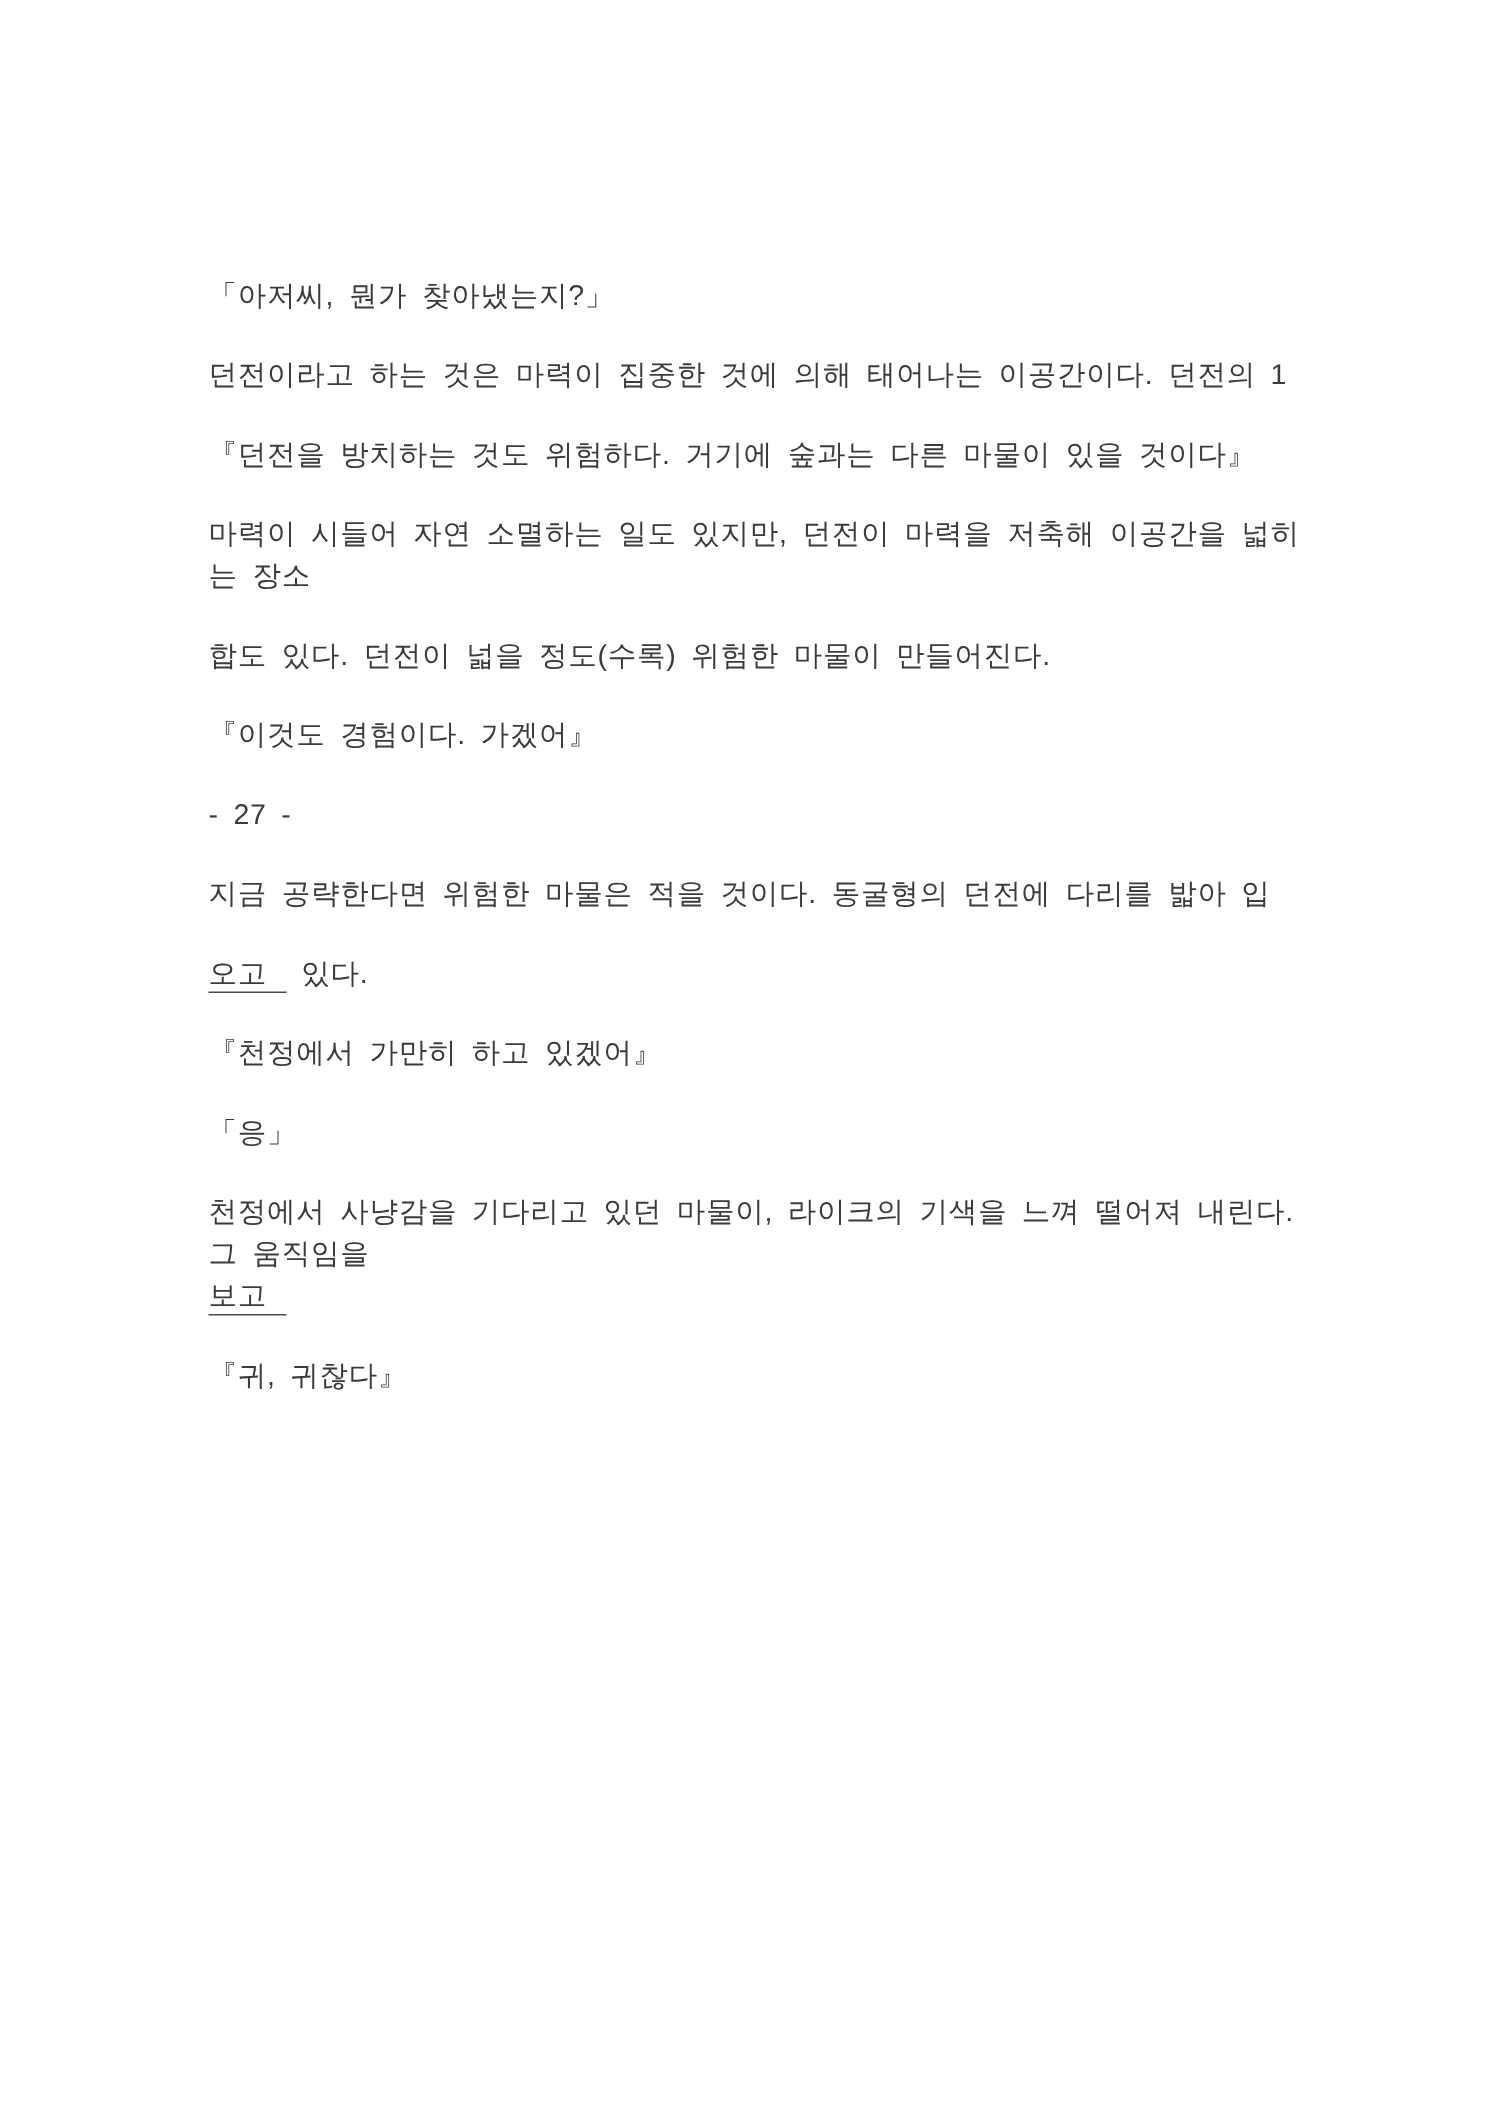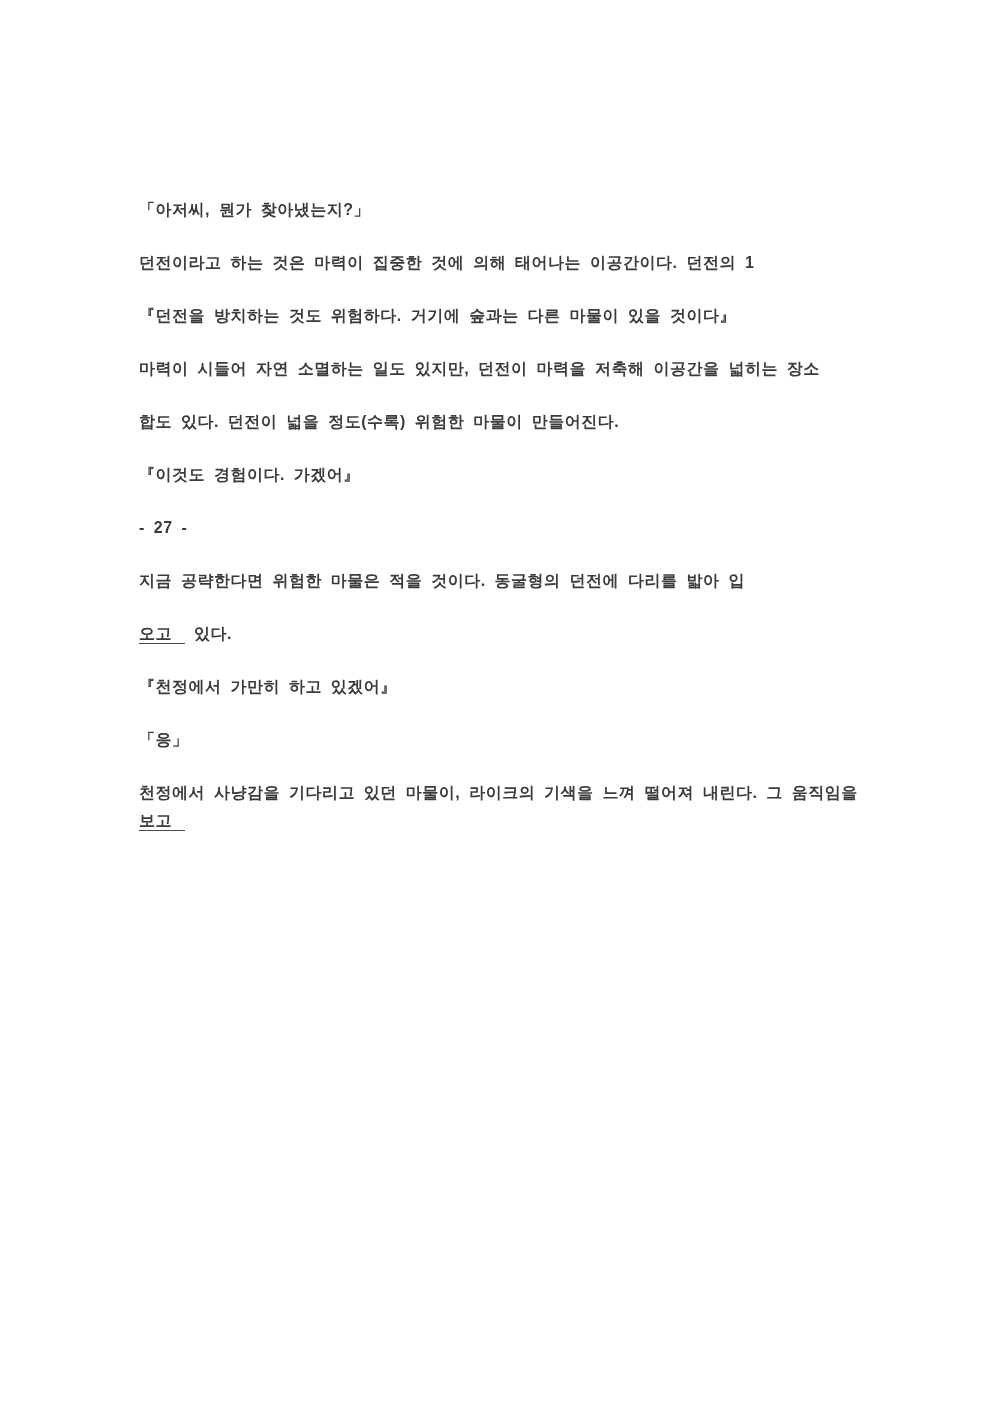--- a/index.html
+++ b/index.html
@@ -23,27 +23,26 @@
     background: #ffffff;
   }
   .text-block {
     position: absolute;
     left: 139px;
     top: 184px;
     width: 737px;
     color: #3b3b3b;
   }
   .para {
-    font-size: 16px;
+    font-size: 19px;
     line-height: 28px;
     letter-spacing: 0.5px;
     word-spacing: 4px;
-    margin: 12px 0 25px 0;
+    margin: 0 0 25px 0;
     white-space: normal;
-    font-weight: bold;
   }
   .u {
     border-bottom: 1.6px solid #4a4a4a;
     padding-right: 13px;
     padding-bottom: 1px;
   }
 </style>
 </head>
 <body>
 
@@ -77,16 +76,17 @@
     <p class="para">『천정에서 가만히 하고 있겠어』</p>
 
     <p class="para">「응」</p>
 
     <p class="para">
       <span>천정에서 사냥감을 기다리고 있던 마물이, 라이크의 기색을 느껴 떨어져 내린다. 그 움직임을</span><br>
       <span class="u">보고</span>
     </p>
 
 
+    <p class="para">『귀, 귀찮다』</p>
 
 
   </div>
 </div>
 
 </body></html>

